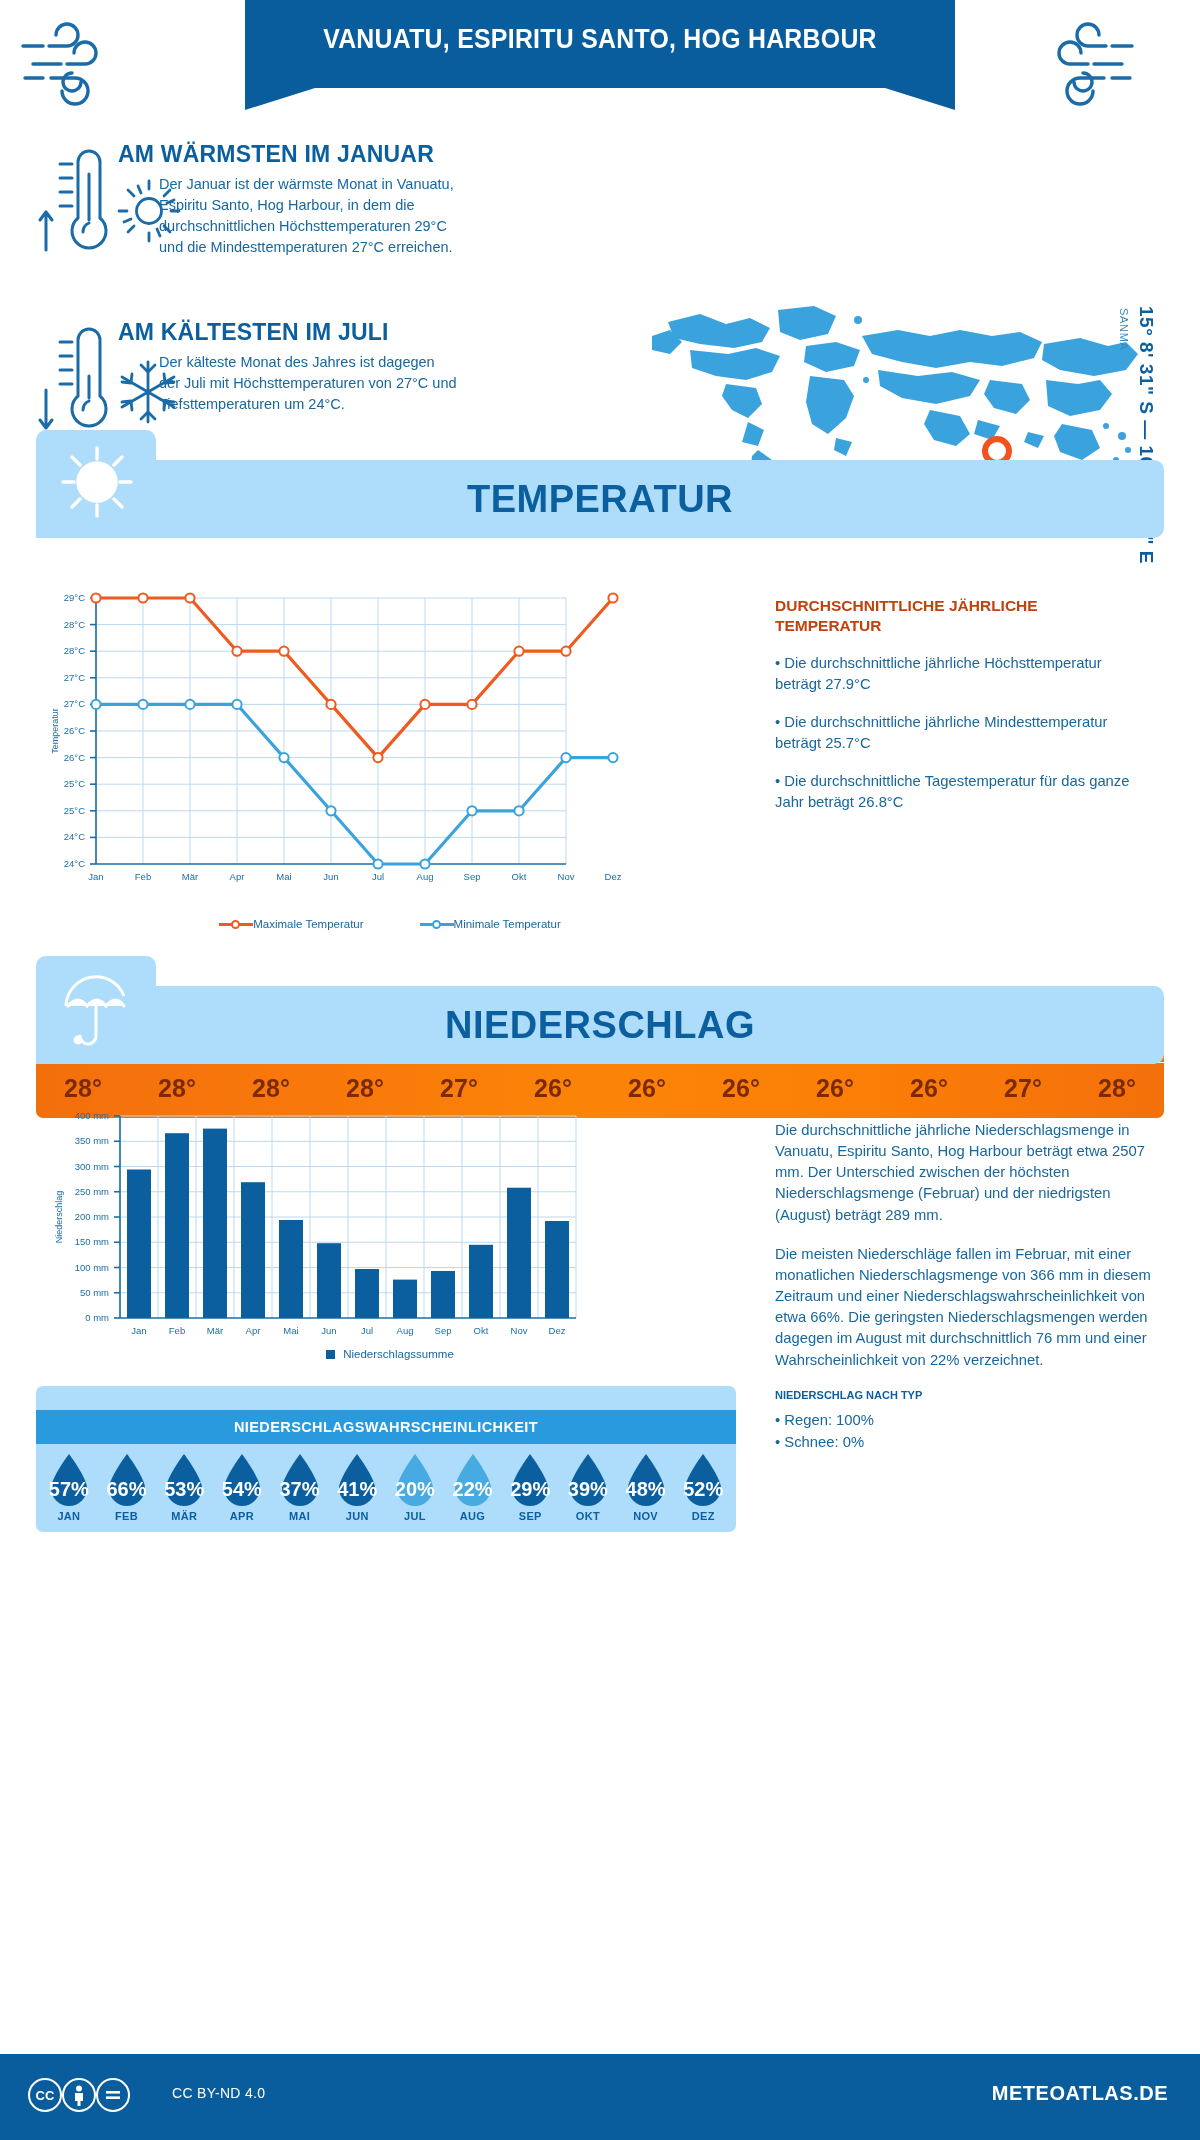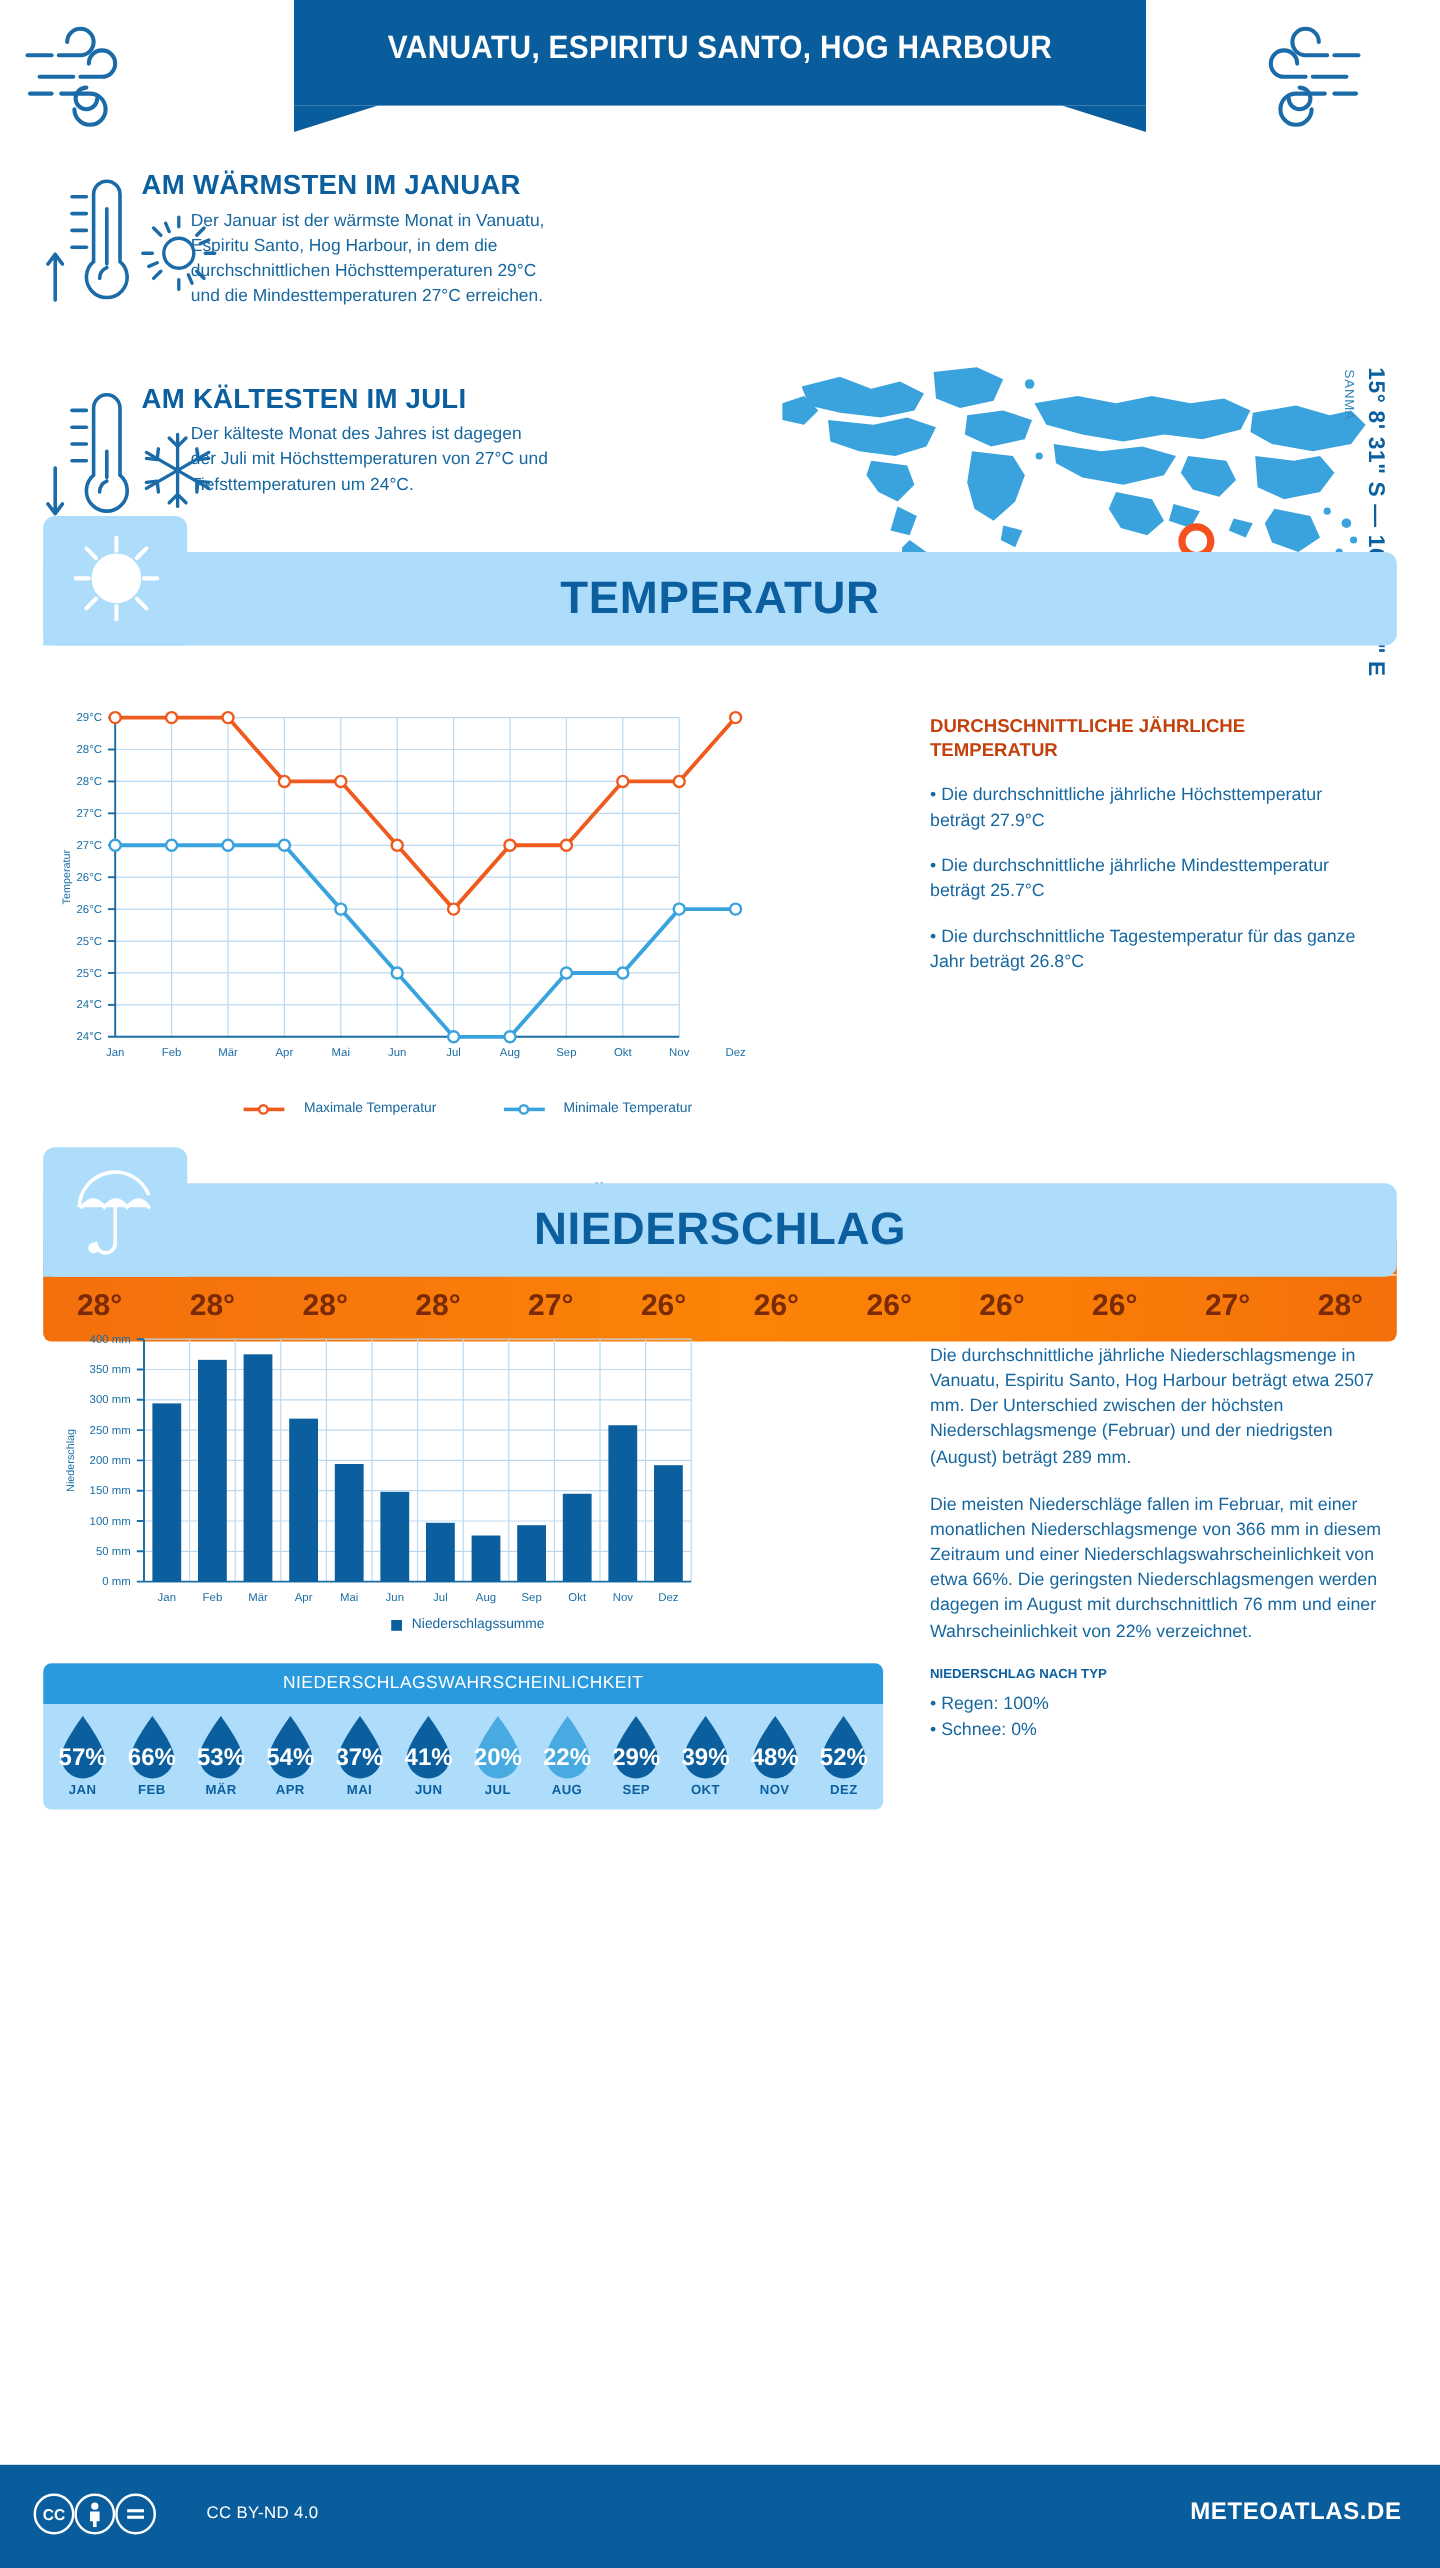--- a/index.html
+++ b/index.html
@@ -105,21 +105,21 @@
   .temp-sec { position: absolute; left: 0; top: 430px; width: 1200px; }
   .chart-box { position: absolute; left: 40px; top: 148px; width: 700px; height: 330px; }
   .tside {
     position: absolute; left: 775px; top: 166px; width: 370px;
   }
   .tside h3 { font-size: 15.5px; font-weight: bold; line-height: 1.3; color: #c2410c; }
   .tside p { font-size: 14.8px; line-height: 1.42; color: #17679f; margin-top: 17px; }
 
   .legend { position: absolute; left: 40px; top: 488px; width: 700px;
             display: flex; justify-content: center; gap: 56px; font-size: 11.5px; color: #17679f; }
-  .legend-item { display: flex; align-items: center; gap: 16px; }
+  .legend-item { display: flex; align-items: center; gap: 0; }
   .leg-line { width: 34px; height: 3px; position: relative; }
   .leg-dot { position: absolute; left: 12px; top: -3px; width: 9px; height: 9px;
              border-radius: 50%; background: #fff; }
 
   
   .dtt-title { position: absolute; left: 0; top: 556px; width: 1200px;
                text-align: center; font-size: 19px; font-weight: bold;
                color: #1784c9; letter-spacing: .3px; }
   .dtt { position: absolute; left: 36px; top: 598px; width: 1128px;
          border-radius: 7px; overflow: hidden; }
@@ -141,22 +141,22 @@
 
   .plegend { position: absolute; left: 40px; top: 362px; width: 700px;
              display: flex; justify-content: center; gap: 8px;
              align-items: center; font-size: 11.5px; color: #17679f; }
   .pleg-sq { width: 9px; height: 9px; background: #0b5f9e; }
 
   
   .prob { position: absolute; left: 36px; top: 400px; width: 700px;
           background: #aedcfb; border-radius: 7px; overflow: hidden; }
   .prob-head { background: #2a9ade; color: #ffffff; text-align: center;
-               font-size: 14.5px; font-weight: normal; letter-spacing: .4px;
-               padding: 9px 0 9px; }
+               font-size: 14.5px; font-weight: bold; letter-spacing: .4px;
+               padding: 9px 0 9px; margin-top: 24px; }
   .prob-row { display: flex; padding: 8px 4px 10px; }
   .prob-cell { flex: 1; text-align: center; }
   .drop { position: relative; width: 44px; height: 56px; margin: 0 auto; }
   .drop svg { position: absolute; left: 0; top: 0; }
   .drop span { position: absolute; left: 0; top: 26px; width: 44px;
                text-align: center; font-size: 20px; font-weight: bold; color: #ffffff; }
   .prob-mon { font-size: 11px; font-weight: bold; color: #0b5f9e;
               margin-top: 2px; letter-spacing: .3px; }
 
   

